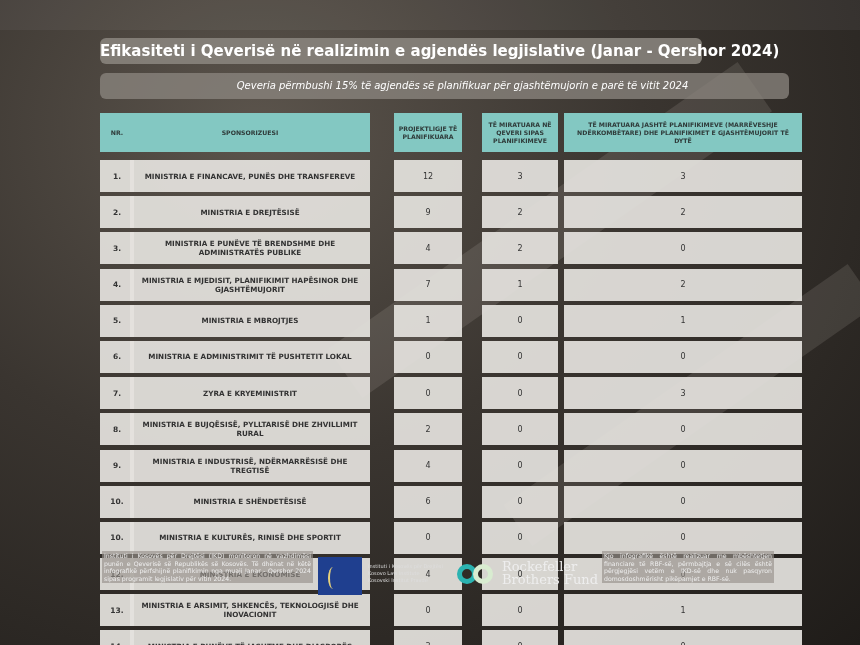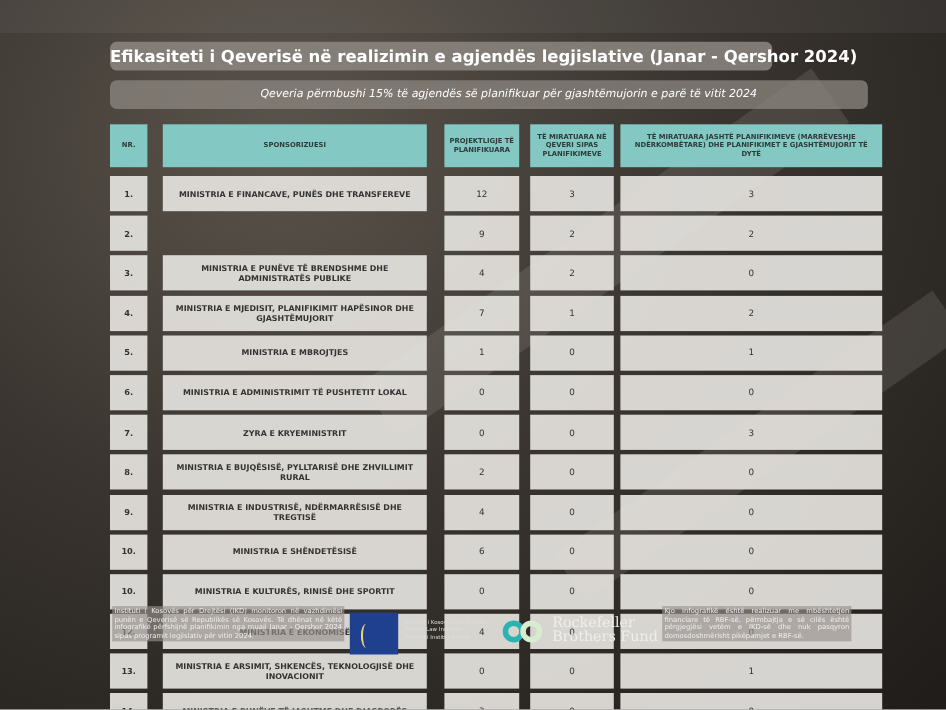--- a/index.html
+++ b/index.html
@@ -18,22 +18,22 @@
     color:#fff;font-style:italic;font-size:10px;line-height:26px;text-align:center;white-space:nowrap;padding-left:36px;}
   .tbl{position:absolute;left:100px;top:113px;width:702px;}
   .hrow,.row{position:relative;display:flex;}
   .hrow{height:39px;margin-bottom:8px;}
   .row{height:32px;margin-bottom:4.2px;}
   .cell{position:absolute;top:0;bottom:0;display:flex;align-items:center;justify-content:center;
     text-align:center;font-weight:bold;font-size:7.2px;color:#333;box-sizing:border-box;padding:0 4px;}
   .hrow .cell{background:#83c8c2;color:#2f3b3a;font-size:6.2px;line-height:8px;}
   .row .cell{background:rgba(228,226,222,0.93);}
   .c0{left:0;width:34px;}
-  .c1{left:48px;width:240px;}
-  .c2{left:304px;width:68px;}
+  .c1{left:30px;width:240px;}
+  .c2{left:294px;width:68px;}
   .c3{left:382px;width:76px;}
   .c4{left:464px;width:238px;}
   .row .c2,.row .c3,.row .c4{font-weight:normal;font-size:8px;color:#333;}
   .row .c0{font-size:7.5px;}
   .note{position:absolute;color:#eee;font-size:6.2px;line-height:7.6px;background:rgba(150,145,138,0.65);
     padding:1px 2px;text-align:justify;}
   .note-left{left:102px;top:551px;width:207px;}
   .note-right{left:602px;top:551px;width:168px;}
   .ikd-logo{position:absolute;left:318px;top:557px;width:44px;height:38px;background:#1f3f8f;}
   .ikd-logo .arc{position:absolute;left:10px;top:10px;width:8px;height:22px;border-left:2px solid #e8d27a;border-radius:50%;}
@@ -62,20 +62,21 @@
   <div id="rows">
       <div class="row">
         <div class="cell c0">1.</div>
         <div class="cell c1">MINISTRIA E FINANCAVE, PUNËS DHE TRANSFEREVE</div>
         <div class="cell c2">12</div>
         <div class="cell c3">3</div>
         <div class="cell c4">3</div>
       </div>
       <div class="row">
         <div class="cell c0">2.</div>
+        <div class="cell c1">MINISTRIA E DREJTËSISË</div>
         <div class="cell c2">9</div>
         <div class="cell c3">2</div>
         <div class="cell c4">2</div>
       </div>
       <div class="row">
         <div class="cell c0">3.</div>
         <div class="cell c1">MINISTRIA E PUNËVE TË BRENDSHME DHE ADMINISTRATËS PUBLIKE</div>
         <div class="cell c2">4</div>
         <div class="cell c3">2</div>
         <div class="cell c4">0</div>

